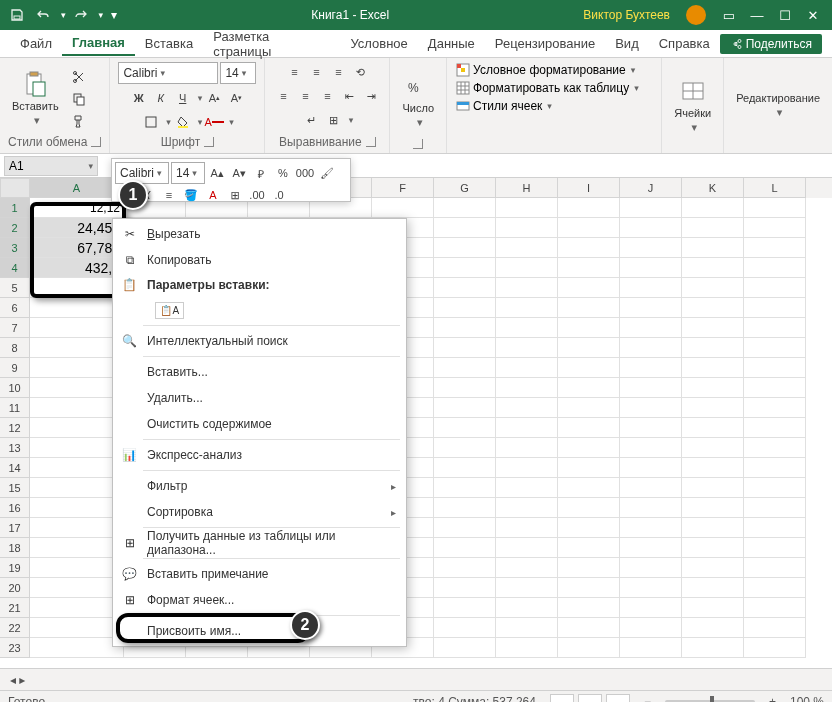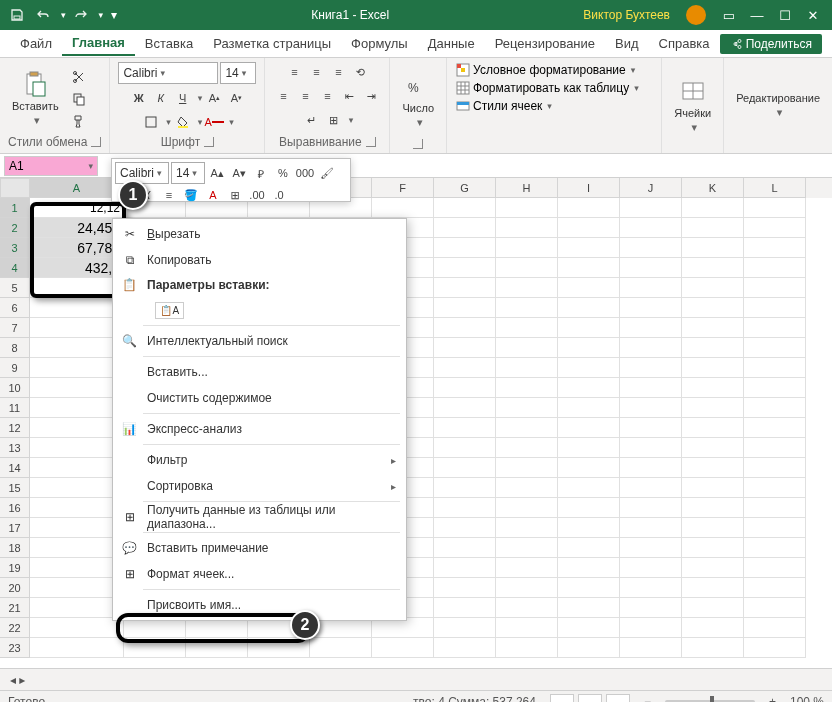--- a/index.html
+++ b/index.html
@@ -28,21 +28,21 @@
 .big-btn svg{width:28px;height:28px}
 .big-btn span{font-size:11px}
 .v-stack{display:flex;flex-direction:column;gap:2px}
 .h-stack{display:flex;gap:2px;align-items:center}
 .small-btn{width:20px;height:20px;display:flex;align-items:center;justify-content:center;color:#444;font-size:11px}
 .font-combo{height:22px;border:1px solid #ababab;background:#fff;padding:0 4px;display:flex;align-items:center;font-size:12px;color:#333}
 .font-combo.name{width:100px}
 .font-combo.size{width:36px}
 .chev{font-size:9px;color:#666;margin-left:3px}
 .namebox-bar{height:24px;background:#fff;display:flex;align-items:center;border-bottom:1px solid #d0d0d0}
-.namebox{width:94px;height:20px;border:1px solid #ccc;margin:0 4px;padding:0 4px;display:flex;align-items:center;justify-content:space-between;background:#f9a8d4}
+.namebox{width:94px;height:20px;border:1px solid #ccc;margin:0 4px;padding:0 4px;display:flex;align-items:center;justify-content:space-between;background:#e5e5e5}
 .mini-toolbar{position:absolute;left:111px;top:158px;width:240px;height:44px;background:#fff;border:1px solid #c0c0c0;box-shadow:0 2px 8px rgba(0,0,0,.2);padding:3px;display:flex;flex-direction:column;gap:2px;z-index:5}
 .mini-toolbar .row{display:flex;gap:2px;align-items:center}
 .mini-toolbar .btn{width:20px;height:18px;display:flex;align-items:center;justify-content:center;font-size:11px;color:#444}
 .grid-area{position:relative;flex:1;background:#fff;height:490px;overflow:hidden}
 .col-headers{display:flex;height:20px;background:#f3f2f1}
 .col-headers .corner{width:30px;border:1px solid #d4d4d4;background:#e6e6e6}
 .col-headers .ch{width:62px;border-right:1px solid #d4d4d4;border-bottom:1px solid #d4d4d4;display:flex;align-items:center;justify-content:center;color:#444;font-size:11px;background:#f3f2f1}
 .col-headers .ch.sel{background:#d2d2d2;color:#217346}
 .grid-body{display:flex}
 .row-headers{display:flex;flex-direction:column}
@@ -111,21 +111,21 @@
     <span>☐</span>
     <span>✕</span>
   </div>
 </div>
 
 <div class="tabs">
   <div class="tab">Файл</div>
   <div class="tab active">Главная</div>
   <div class="tab">Вставка</div>
   <div class="tab">Разметка страницы</div>
-  <div class="tab">Формулы</div>
+  <div class="tab">Условное</div>
   <div class="tab">Данные</div>
   <div class="tab">Рецензирование</div>
   <div class="tab">Вид</div>
   <div class="tab">Справка</div>
   <div class="spacer"></div>
   <div class="share">
     <svg width="12" height="12" viewBox="0 0 12 12">
         <path d="M8 3a1.5 1.5 0 100-.01M4 6a1.5 1.5 0 100-.01M8 9a1.5 1.5 0 100-.01M5 5.5l2.5-1.5M5 6.5l2.5 1.5" fill="none" stroke="#fff"></path>
       </svg>
     <span>Поделиться</span>
@@ -757,20 +757,23 @@
   <div class="sep"></div>
   <div class="item">
       <span class="icon">🔍</span>
       <span>Интеллектуальный поиск</span>
     </div>
   <div class="sep"></div>
   <div class="item">
       <span>Вставить...</span>
     </div>
   <div class="item">
+      <span>Удалить...</span>
+    </div>
+  <div class="item">
       <span>Очистить содержимое</span>
     </div>
   <div class="sep"></div>
   <div class="item">
       <span class="icon">📊</span>
       <span>Экспресс-анализ</span>
     </div>
   <div class="sep"></div>
   <div class="item">
       <span>Фильтр</span>

